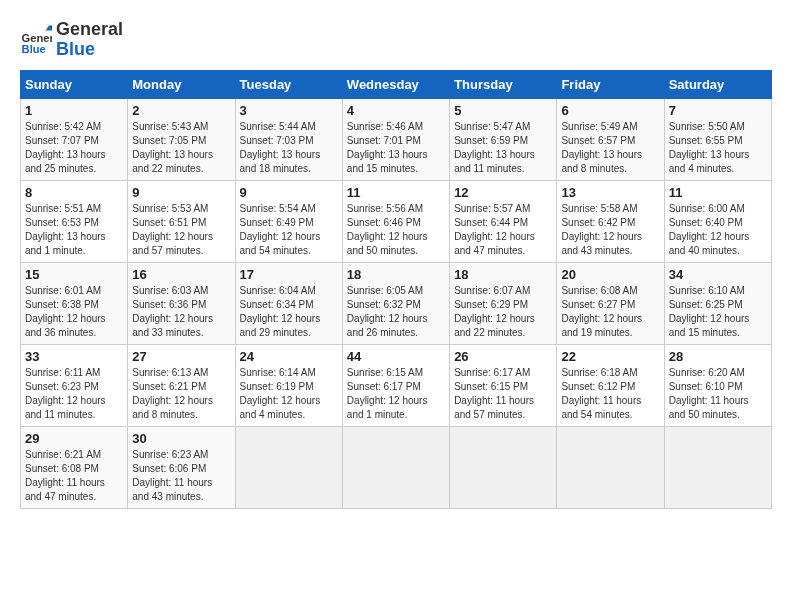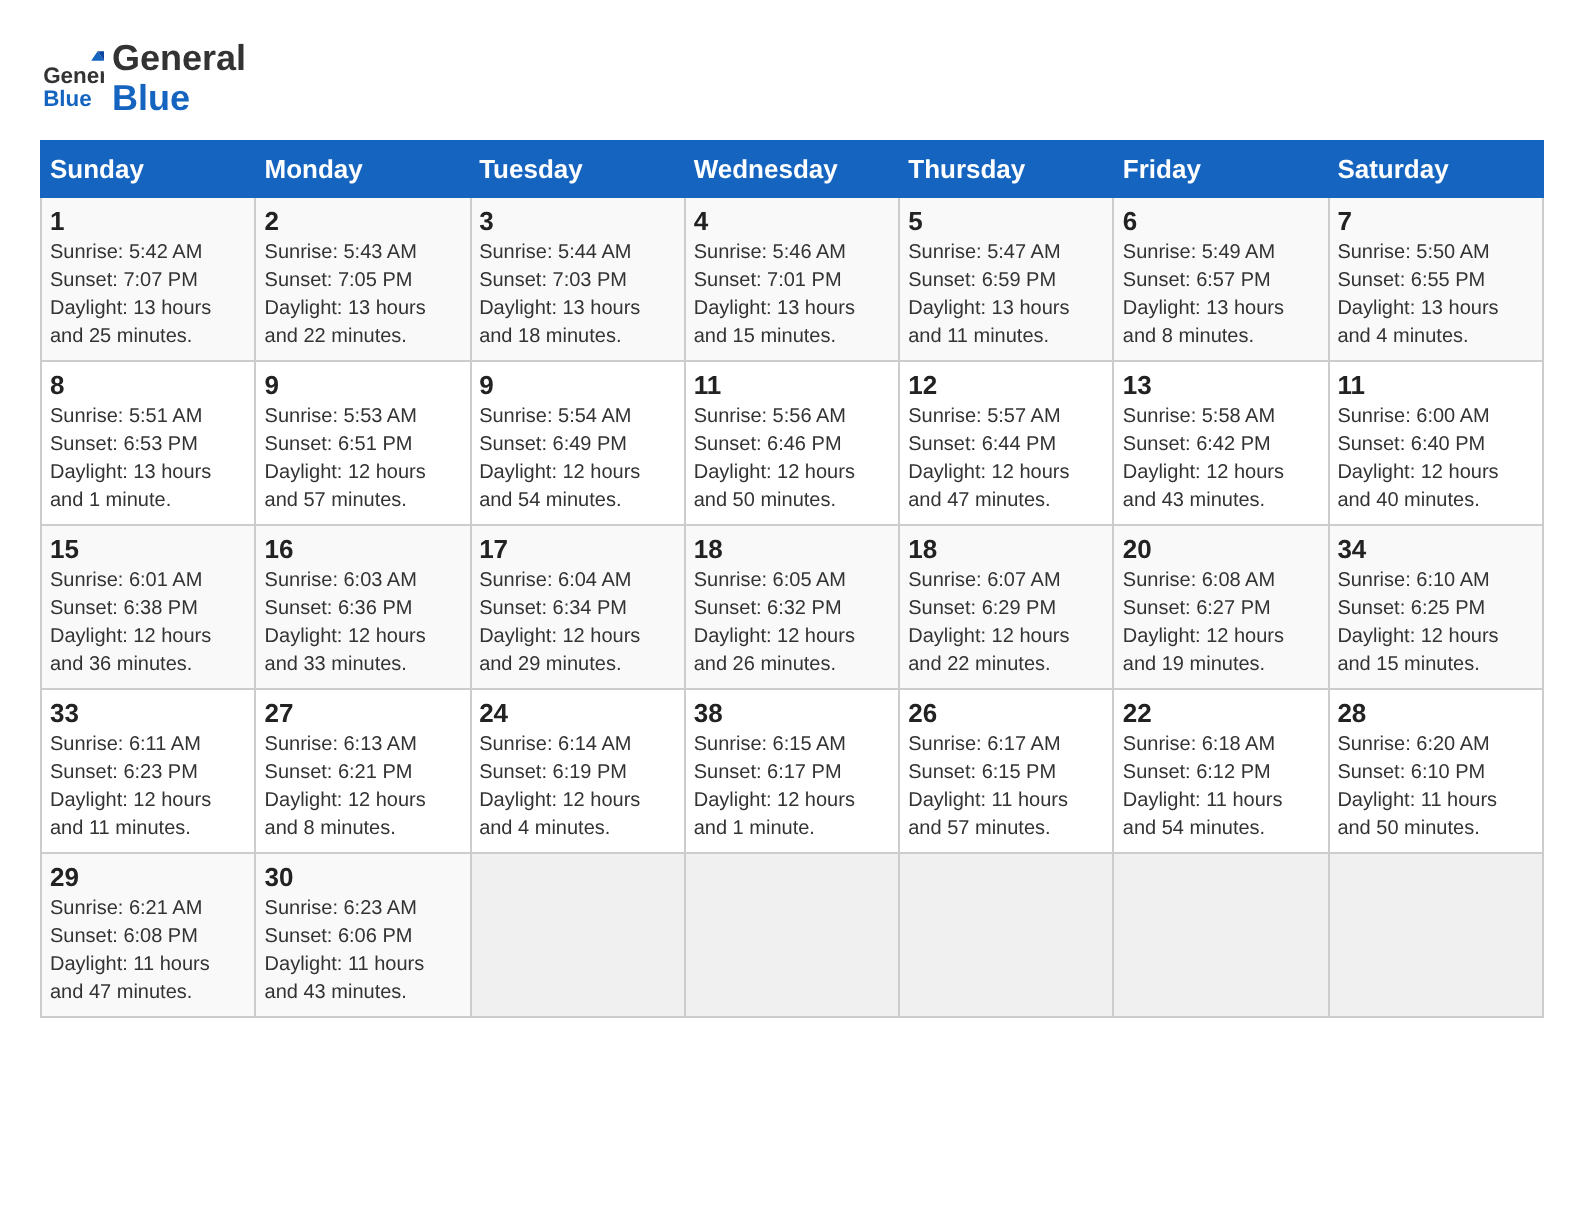--- a/index.html
+++ b/index.html
@@ -225,21 +225,21 @@
         </td>
         <td>
           <span class="day-number">27</span>
           <div class="day-info">Sunrise: 6:13 AM<br>Sunset: 6:21 PM<br>Daylight: 12 hours and 8 minutes.</div>
         </td>
         <td>
           <span class="day-number">24</span>
           <div class="day-info">Sunrise: 6:14 AM<br>Sunset: 6:19 PM<br>Daylight: 12 hours and 4 minutes.</div>
         </td>
         <td>
-          <span class="day-number">38</span>
+          <span class="day-number">44</span>
           <div class="day-info">Sunrise: 6:15 AM<br>Sunset: 6:17 PM<br>Daylight: 12 hours and 1 minute.</div>
         </td>
         <td>
           <span class="day-number">26</span>
           <div class="day-info">Sunrise: 6:17 AM<br>Sunset: 6:15 PM<br>Daylight: 11 hours and 57 minutes.</div>
         </td>
         <td>
           <span class="day-number">22</span>
           <div class="day-info">Sunrise: 6:18 AM<br>Sunset: 6:12 PM<br>Daylight: 11 hours and 54 minutes.</div>
         </td>

